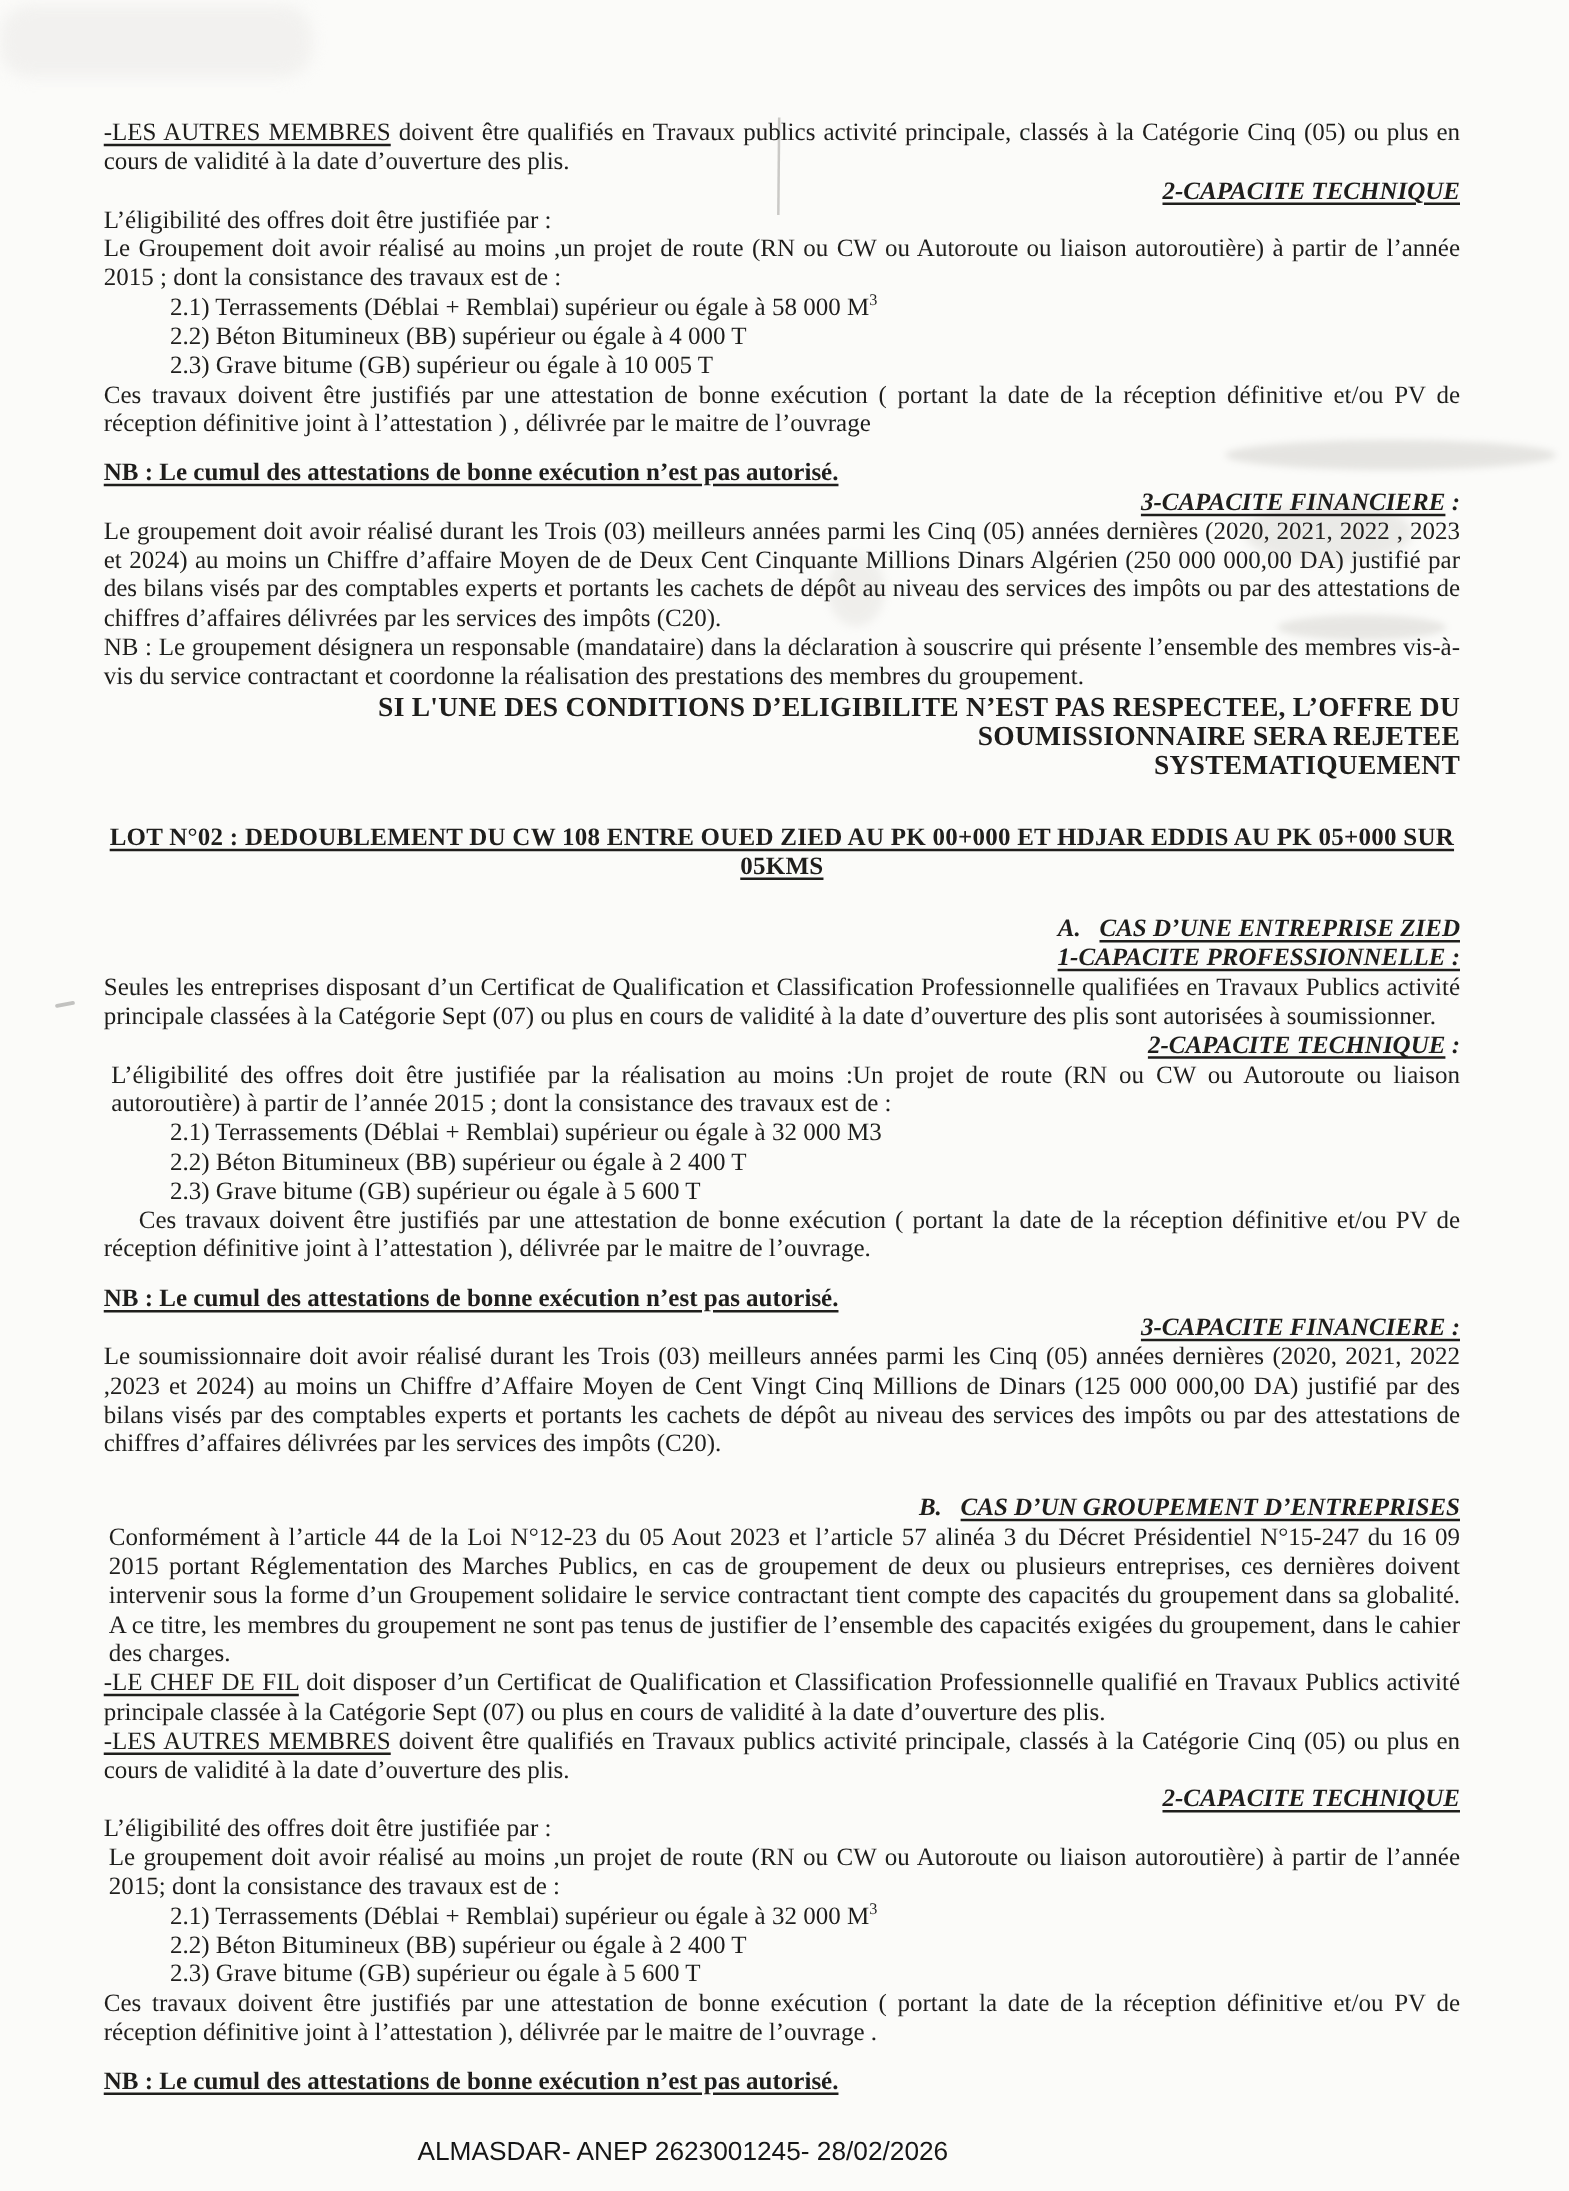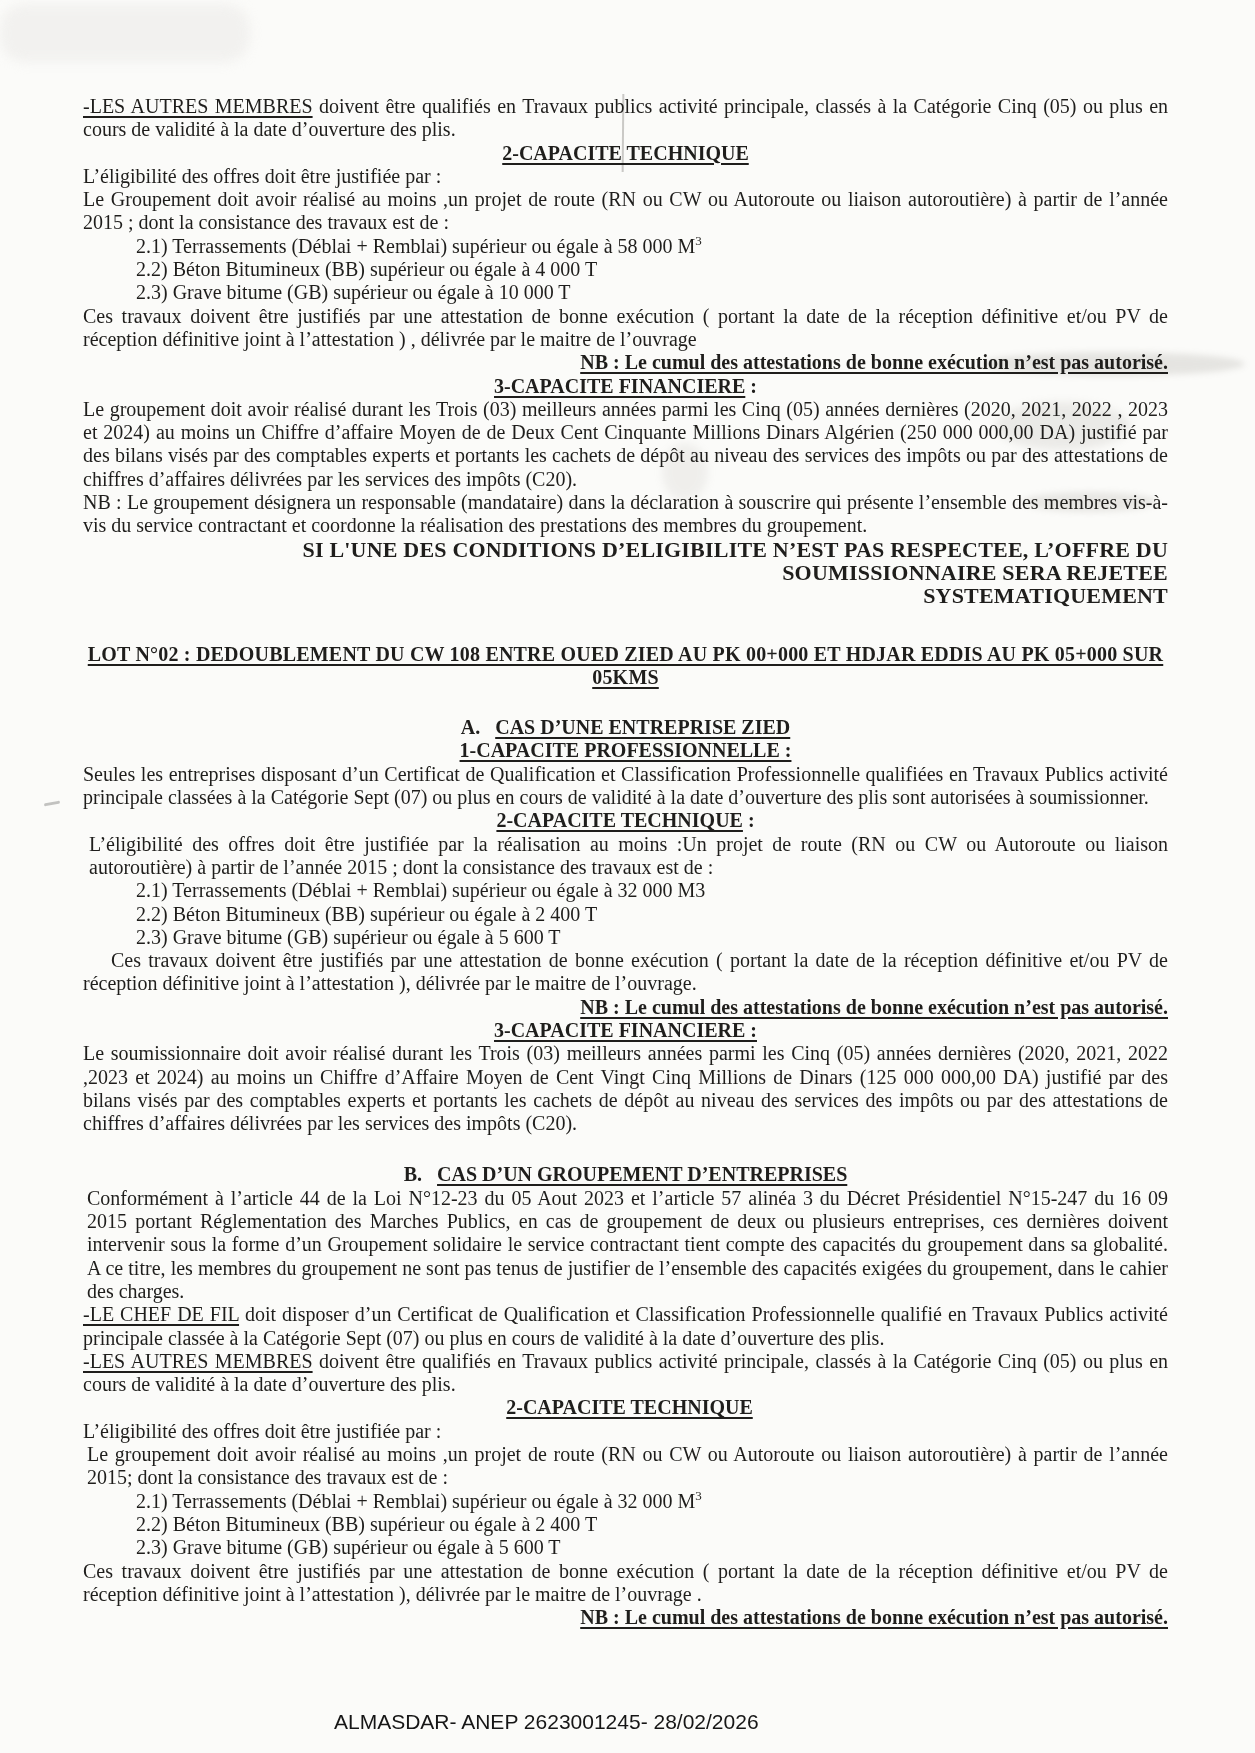--- a/index.html
+++ b/index.html
@@ -20,23 +20,23 @@
   .content{
     position:absolute;
     left:83px;
     top:95px;
     width:1085px;
     font-size:20px;
     line-height:23.3px;
   }
   .blk{margin:0;}
   .b-body{text-align:justify;}
-  .b-head{font-weight:bold;text-align:center;}
+  .b-head{font-weight:bold;text-align:right;font-style:italic;}
   .b-list{padding-left:53px;text-align:left;}
-  .b-nb{text-align:right;}
+  .b-nb{text-align:left;margin-top:16px;}
   .b-note{text-align:right;font-size:22px;letter-spacing:.2px;}
   .b-title{text-align:center;font-size:20px;letter-spacing:.2px;}
   .rb{font-weight:bold;}
   .ru{text-decoration:underline;text-decoration-thickness:1.6px;text-underline-offset:2.5px;}
   sup{font-size:.65em;line-height:0;vertical-align:super;}
   .footer{
     position:absolute;
     left:334px;
     top:1710px;
     font-family:"Liberation Sans","DejaVu Sans",sans-serif;
@@ -66,21 +66,21 @@
   <div class="art art-sm4"></div>
   <div class="art art-dash"></div>
 
   <div class="content">
       <div class="blk b-body"><span class="ru">-LES AUTRES MEMBRES</span><span> doivent être qualifiés en Travaux publics activité principale, classés à la Catégorie Cinq (05) ou plus en cours de validité à la date d’ouverture des plis.</span></div>
       <div class="blk b-head"><span class="rb ru">2-CAPACITE TECHNIQUE</span></div>
       <div class="blk b-body"><span>L’éligibilité des offres doit être justifiée par :</span></div>
       <div class="blk b-body"><span>Le Groupement doit avoir réalisé au moins  ,un projet de route (RN ou CW ou Autoroute ou liaison autoroutière) à partir de l’année 2015 ; dont la consistance des travaux est de :</span></div>
       <div class="blk b-list"><span>2.1) Terrassements (Déblai + Remblai) supérieur ou égale à 58 000 M</span><sup>3</sup></div>
       <div class="blk b-list"><span>2.2) Béton Bitumineux (BB) supérieur ou égale à 4 000 T</span></div>
-      <div class="blk b-list"><span>2.3) Grave bitume (GB) supérieur ou égale à 10 000 T</span></div>
+      <div class="blk b-list"><span>2.3) Grave bitume (GB) supérieur ou égale à 10 005 T</span></div>
       <div class="blk b-body"><span>Ces travaux doivent être justifiés par une attestation de bonne exécution ( portant la date de la réception définitive et/ou PV de réception définitive joint à l’attestation ) , délivrée par le maitre de l’ouvrage</span></div>
       <div class="blk b-nb"><span class="rb ru">NB : Le cumul des attestations de bonne exécution n’est pas autorisé.</span></div>
       <div class="blk b-head"><span class="rb ru">3-CAPACITE FINANCIERE</span><span class="rb"> :</span></div>
       <div class="blk b-body"><span>Le groupement doit avoir réalisé durant  les Trois (03) meilleurs années parmi les Cinq (05) années dernières  (2020, 2021, 2022 , 2023 et 2024) au moins un Chiffre d’affaire Moyen de de Deux Cent Cinquante Millions Dinars Algérien  (250 000 000,00 DA) justifié par des bilans visés par des comptables experts et portants les cachets de dépôt au niveau des services des impôts ou par des attestations de chiffres d’affaires délivrées par les services des impôts (C20).</span></div>
       <div class="blk b-body"><span>NB : Le groupement désignera un responsable (mandataire) dans la déclaration à souscrire qui présente l’ensemble des membres vis-à-vis du service contractant et coordonne la réalisation des prestations des membres du groupement.</span></div>
       <div class="blk b-note"><span class="rb">SI L'UNE DES CONDITIONS D’ELIGIBILITE N’EST PAS RESPECTEE, L’OFFRE DU SOUMISSIONNAIRE SERA REJETEE</span></div>
       <div class="blk b-note"><span class="rb">SYSTEMATIQUEMENT</span></div>
       <div class="blk b-title" style="margin-top: 35px;"><span class="rb ru">LOT N°02 : DEDOUBLEMENT DU CW 108 ENTRE OUED ZIED AU PK 00+000 ET HDJAR EDDIS AU PK 05+000 SUR 05KMS</span></div>
       <div class="blk b-head" style="margin-top: 27px;"><span class="rb">A.&nbsp;&nbsp;&nbsp;</span><span class="rb ru">CAS D’UNE ENTREPRISE ZIED</span></div>
       <div class="blk b-head"><span class="rb ru">1-CAPACITE PROFESSIONNELLE :</span></div>

